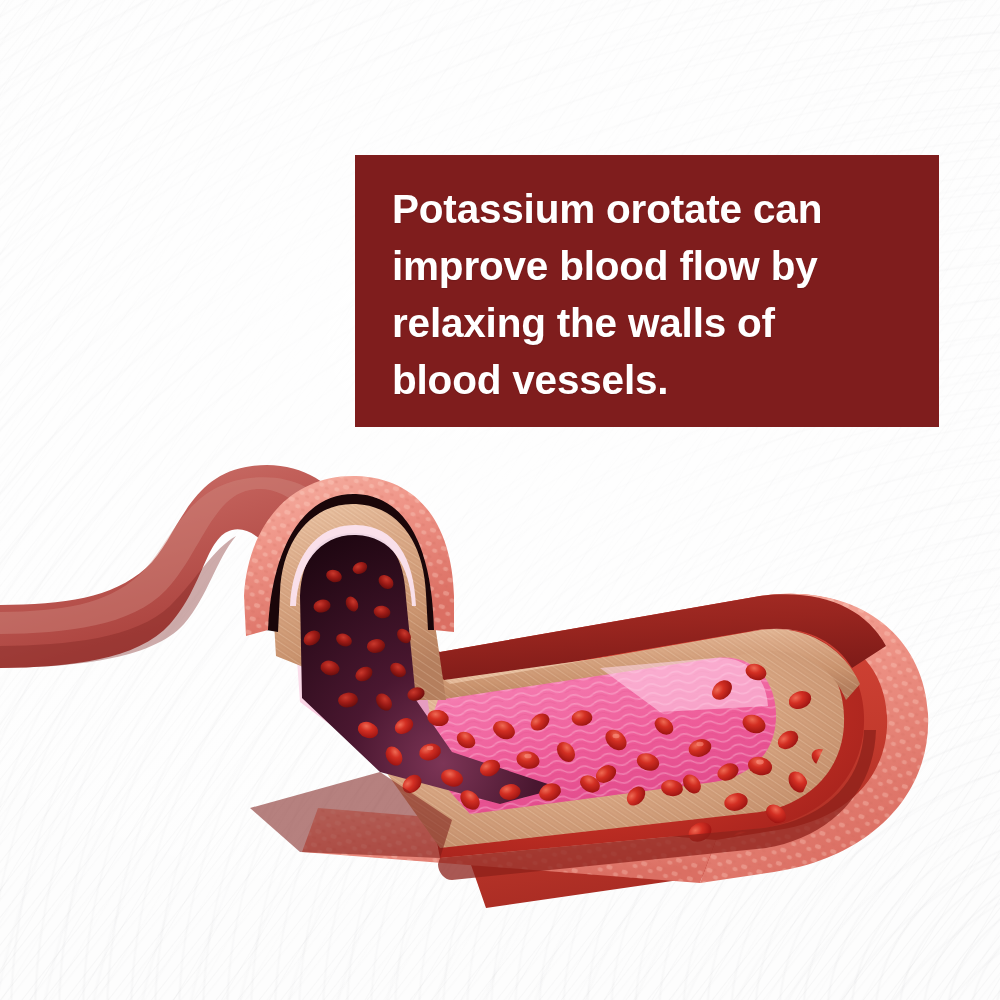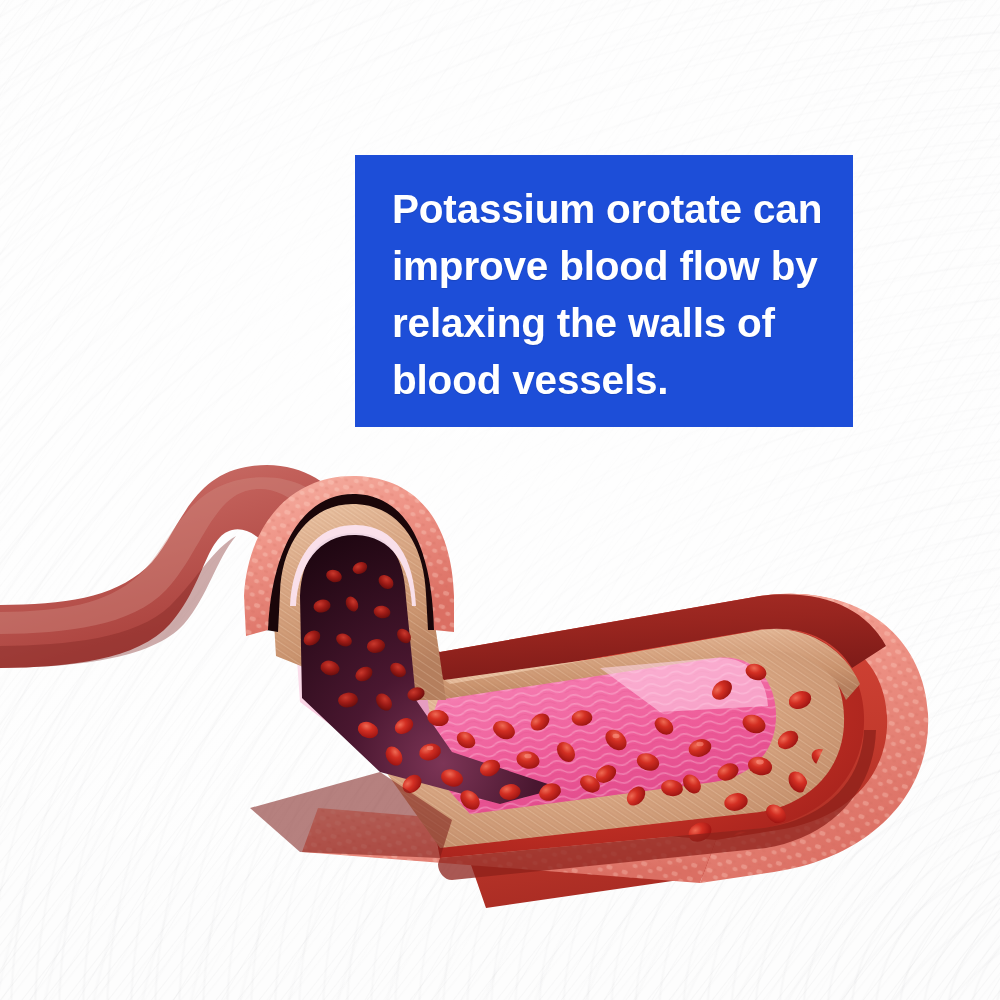--- a/index.html
+++ b/index.html
@@ -59,22 +59,22 @@
   }
   .bg-vignette{
     background:radial-gradient(ellipse 1200px 900px at 46% 34%,
        rgba(255,255,255,.85) 0%, rgba(255,255,255,.35) 55%, rgba(255,255,255,0) 80%);
   }
 
   
   #caption-box{
     position:absolute;
     left:355px;top:155px;
-    width:498px;height:272px;
-    background:#1d4ed8;
+    width:584px;height:272px;
+    background:#7f1d1d;
     box-sizing:border-box;
     padding:26px 30px 0 37px;
   }
   #caption-text{
     color:#ffffff;
     font-size:40.5px;
     font-weight:bold;
     line-height:57px;
     letter-spacing:-0.2px;
     white-space:pre-line;

